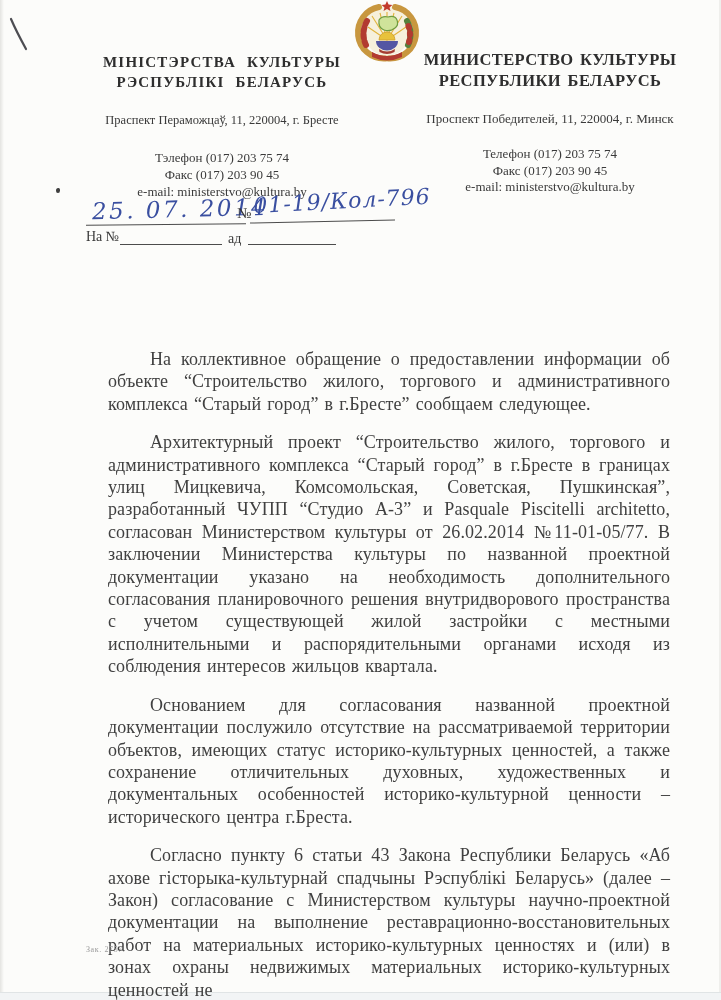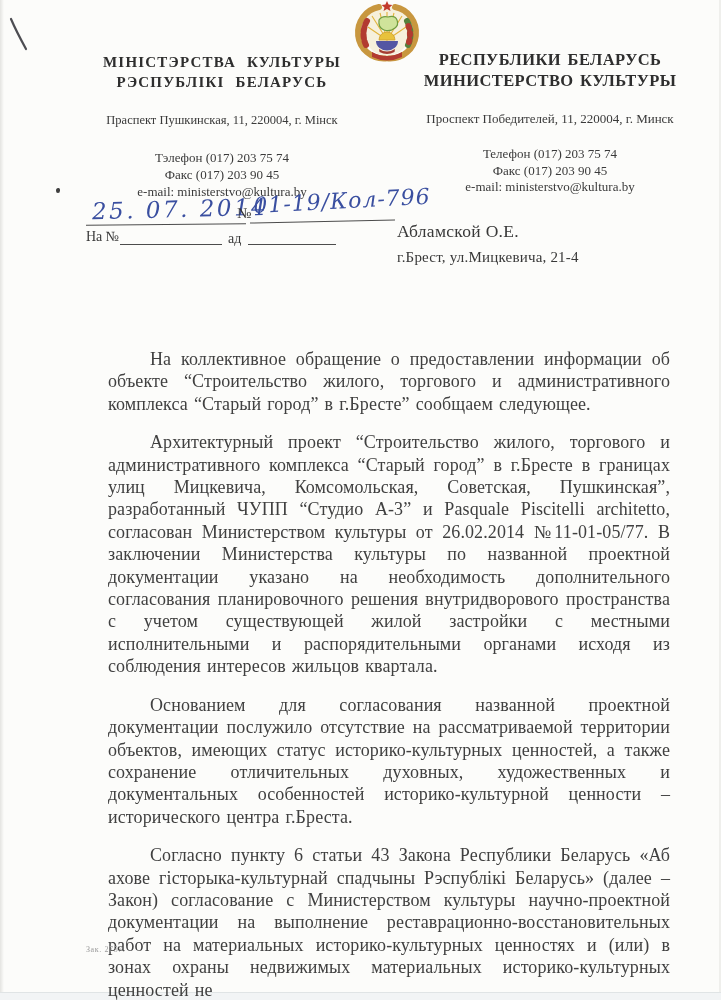--- a/index.html
+++ b/index.html
@@ -97,52 +97,48 @@
       <path d="M57 42 A 26 26 0 0 0 56 25" stroke="#b23b30" stroke-width="6" stroke-dasharray="2 5"></path>
     </g>
     <path d="M35 1 L36.6 4.6 L40.4 4.9 L37.5 7.4 L38.5 11 L35 9 L31.5 11 L32.5 7.4 L29.6 4.9 L33.4 4.6 Z" fill="#c23a2c"></path>
     <path d="M20 52 Q 35 60 50 52 L 50 57 Q 35 64 20 57 Z" fill="#b23b30"></path>
   </svg>
 
   <div class="hdr hdr-title hdr-left-title">
     <div>МІНІСТЭРСТВА КУЛЬТУРЫ</div>
     <div>РЭСПУБЛІКІ БЕЛАРУСЬ</div>
   </div>
-  <div class="hdr hdr-left-address">Праспект Пушкинская, 11, 220004, г. Мінск</div>
+  <div class="hdr hdr-left-address">Праспект Пераможцаў, 11, 220004, г. Бресте</div>
   <div class="hdr hdr-phones hdr-left-phones">
     <div>Тэлефон (017) 203 75 74</div>
     <div>Факс (017) 203 90 45</div>
   </div>
   <div class="hdr hdr-left-email">e-mail: ministerstvo@kultura.by</div>
 
   <div class="hdr hdr-title hdr-right-title">
+    <div>МИНИСТЕРСТВО КУЛЬТУРЫ</div>
     <div>РЕСПУБЛИКИ БЕЛАРУСЬ</div>
-    <div>МИНИСТЕРСТВО КУЛЬТУРЫ</div>
   </div>
   <div class="hdr hdr-right-address">Проспект Победителей, 11, 220004, г. Минск</div>
   <div class="hdr hdr-phones hdr-right-phones">
     <div>Телефон (017) 203 75 74</div>
     <div>Факс (017) 203 90 45</div>
   </div>
   <div class="hdr hdr-right-email">e-mail: ministerstvo@kultura.by</div>
 
   <div class="hand ref-date">25. 07. 2014</div>
   <div class="ref-nosign">№</div>
   <div class="hand ref-number">01-19/Кол-796</div>
   <div class="uline uline-date"></div>
   <div class="uline uline-number"></div>
   <div class="reply-label reply-na">На №</div>
   <div class="reply-label reply-ad">ад</div>
   <div class="uline uline-reply1"></div>
   <div class="uline uline-reply2"></div>
 
-  <div class="recipient">
-    <div class="recipient-name">Абламской О.Е.</div>
-    <div class="recipient-address">г.Брест,  ул.Мицкевича, 21-4</div>
-  </div>
 
 
   <div class="body-text">
     <p>На коллективное обращение о предоставлении информации об объекте “Строительство жилого, торгового и административного комплекса “Старый город” в г.Бресте” сообщаем следующее.</p>
     <p>Архитектурный проект “Строительство жилого, торгового и административного комплекса “Старый город” в г.Бресте в границах улиц Мицкевича, Комсомольская, Советская, Пушкинская”, разработанный ЧУПП “Студио А-3” и Pasquale Piscitelli architetto, согласован Министерством культуры от 26.02.2014 №11-01-05/77. В заключении Министерства культуры по названной проектной документации указано на необходимость дополнительного согласования планировочного решения внутридворового пространства с учетом существующей жилой застройки с местными исполнительными и распорядительными органами исходя из соблюдения интересов жильцов квартала.</p>
     <p>Основанием для согласования названной проектной документации послужило отсутствие на рассматриваемой территории объектов, имеющих статус историко-культурных ценностей, а также сохранение отличительных духовных, художественных и документальных особенностей историко-культурной ценности – исторического центра г.Бреста.</p>
     <p>Согласно пункту 6 статьи 43 Закона Республики Беларусь «Аб ахове гісторыка-культурнай спадчыны Рэспублікі Беларусь» (далее – Закон) согласование с Министерством культуры научно-проектной документации на выполнение реставрационно-восстановительных работ на материальных историко-культурных ценностях и (или) в зонах охраны недвижимых материальных историко-культурных ценностей не</p>
   </div>
 
   <div class="print-code">Зак. 2757.</div>

